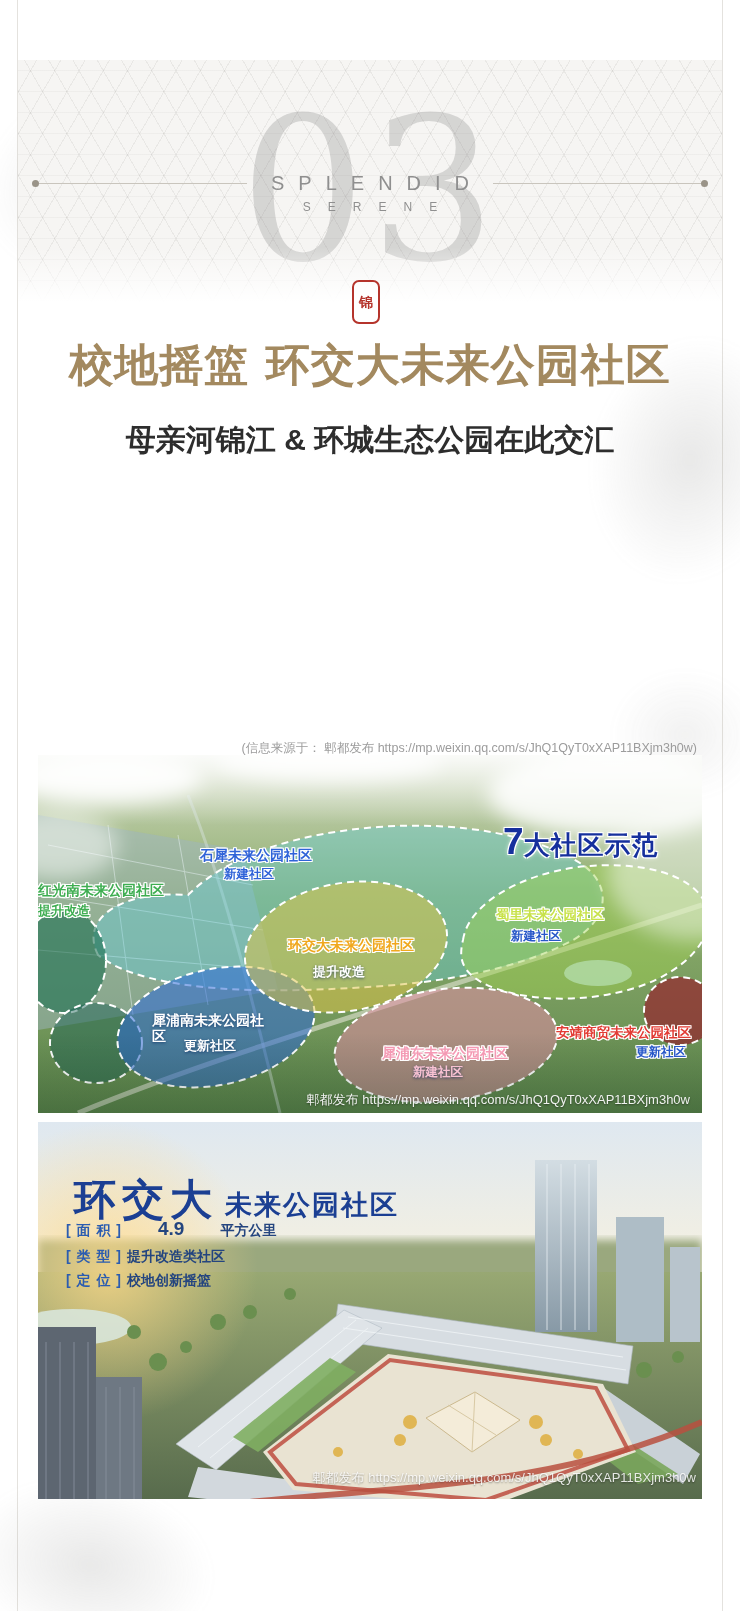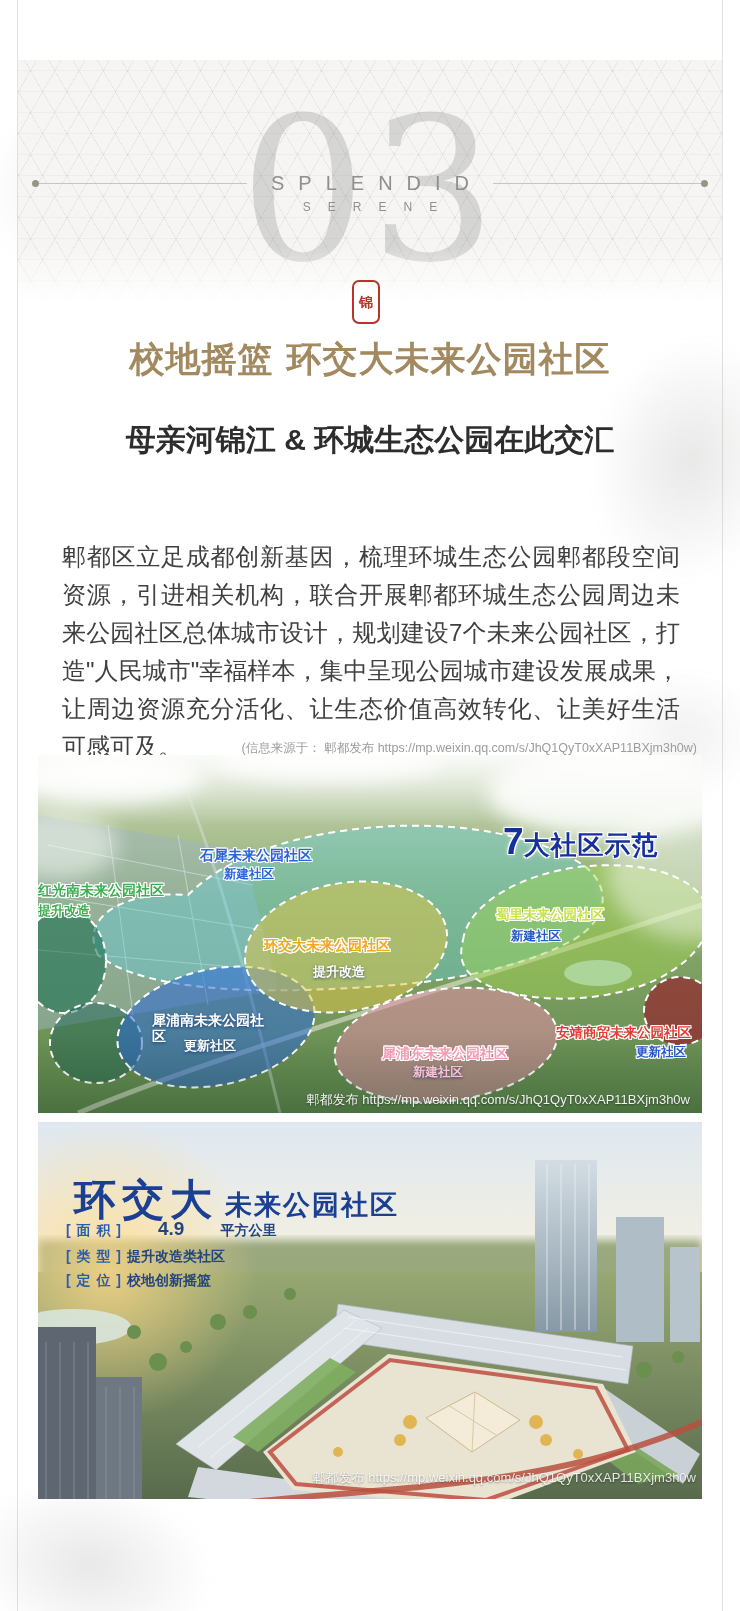--- a/index.html
+++ b/index.html
@@ -34,21 +34,21 @@
   .word2{position:absolute;left:0;right:0;top:140px;text-align:center;
     font-size:12px;letter-spacing:17px;padding-left:17px;color:#8f8f8f;}
   
   .seal{position:absolute;left:352px;top:280px;width:24px;height:40px;border:2px solid #b5342c;
     border-radius:7px;display:flex;align-items:center;justify-content:center;background:rgba(255,255,255,0.6);}
   .seal span{color:#b5342c;font-size:14px;font-weight:bold;line-height:1;
     font-family:"DejaVu Serif","Liberation Serif",serif;}
   
   .title{position:absolute;left:0;right:0;top:336px;text-align:center;
     font-family:"DejaVu Serif","Liberation Serif",serif;font-weight:bold;
-    font-size:35px;letter-spacing:1px;color:#a3895f;}
+    font-size:44px;letter-spacing:1px;color:#a3895f;}
   .subtitle{position:absolute;left:0;right:0;top:420px;text-align:center;
     font-weight:bold;font-size:30px;color:#2d2d2d;}
   
   .body-text{position:absolute;left:62px;top:538px;width:618px;
     font-size:24px;line-height:38px;color:#404040;text-align:justify;}
   .source-note{position:absolute;right:43px;top:740px;font-size:12.5px;color:#9c9c9c;}
   
   .map{position:absolute;left:38px;top:755px;width:664px;height:358px;overflow:hidden;background:#7d9a62;}
   .map svg{position:absolute;left:0;top:0;}
   .map-shade{position:absolute;left:0;right:0;bottom:0;height:80px;
@@ -110,21 +110,20 @@
     <div class="banner-fade"></div>
   </div>
 
   <div class="seal">
     <span>锦</span>
   </div>
 
   <div class="title">校地摇篮 环交大未来公园社区</div>
   <div class="subtitle">母亲河锦江 &amp; 环城生态公园在此交汇</div>
 
-  <div class="body-text">郫都区立足成都创新基因，梳理环城生态公园郫都段空间资源，引进相关机构，联合开展郫都环城生态公园周边未来公园社区总体城市设计，规划建设7个未来公园社区，打造"人民城市"幸福样本，集中呈现公园城市建设发展成果，让周边资源充分活化、让生态价值高效转化、让美好生活可感可及。</div>
   <div class="source-note">(信息来源于： 郫都发布 https://mp.weixin.qq.com/s/JhQ1QyT0xXAP11BXjm3h0w)</div>
 
   <div class="map">
     <svg width="664" height="358" viewBox="0 0 664 358">
       <defs>
         <linearGradient id="landbg" x1="0" y1="0" x2="0" y2="1">
           <stop offset="0" stop-color="#cfd8c0"></stop>
             <stop offset="0.4" stop-color="#8fae6e"></stop>
           <stop offset="1" stop-color="#5c854b"></stop>
         </linearGradient>
@@ -177,21 +176,21 @@
     <div class="map-headline">
       <span class="num">7</span><span class="txt">大社区示范</span>
     </div>
 
     <div class="mlabel cl1 olw" style="left:153px;top:92px;">石犀未来公园社区</div>
     <div class="mlabel cl1t olw" style="left:186px;top:112px;">新建社区</div>
 
     <div class="mlabel cl2 olw" style="left:0px;top:127px;">红光南未来公园社区</div>
     <div class="mlabel cl2t olw" style="left:0px;top:149px;">提升改造</div>
 
-    <div class="mlabel cl3 olw" style="left:226px;top:182px;">环交大未来公园社区</div>
+    <div class="mlabel cl3 olw" style="left:250px;top:182px;">环交大未来公园社区</div>
     <div class="mlabel cl3t old" style="left:275px;top:210px;">提升改造</div>
 
     <div class="mlabel cl4 old" style="left:114px;top:257px;">犀浦南未来公园社区</div>
     <div class="mlabel cl4t old" style="left:146px;top:284px;">更新社区</div>
 
     <div class="mlabel cl5 olw" style="left:438px;top:152px;">蜀里未来公园社区</div>
     <div class="mlabel cl5t olw" style="left:473px;top:174px;">新建社区</div>
 
     <div class="mlabel cl6 olw" style="left:344px;top:290px;">犀浦东未来公园社区</div>
     <div class="mlabel cl6t old" style="left:375px;top:310px;">新建社区</div>

